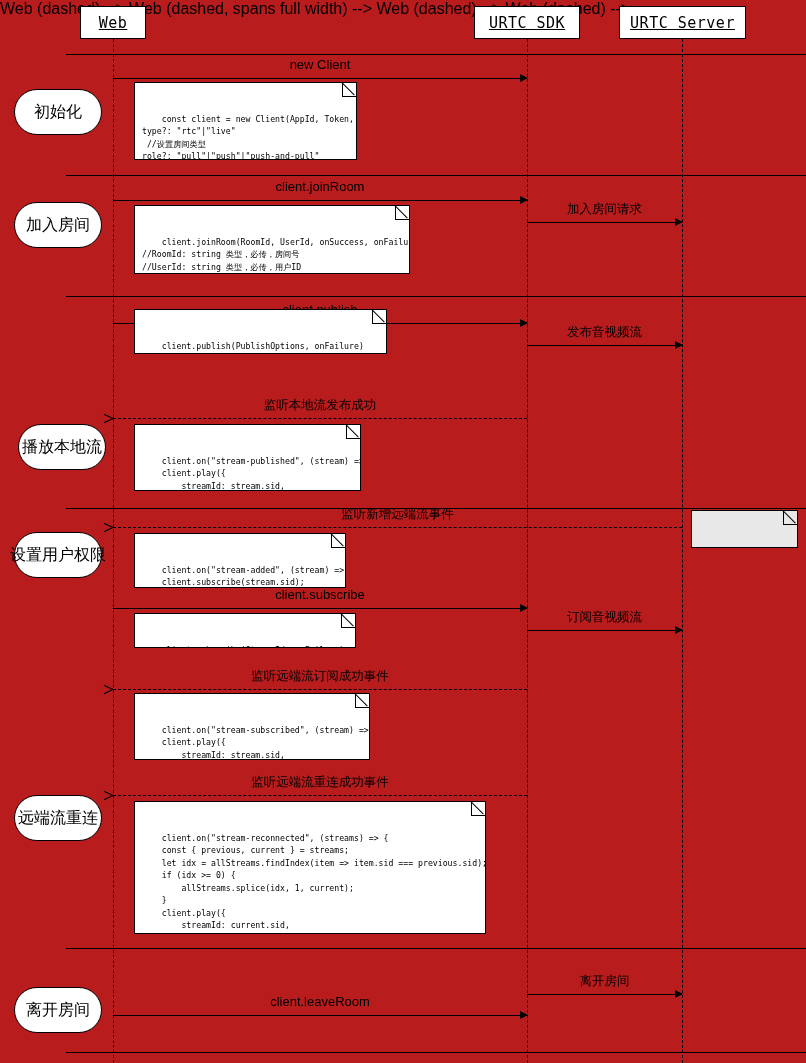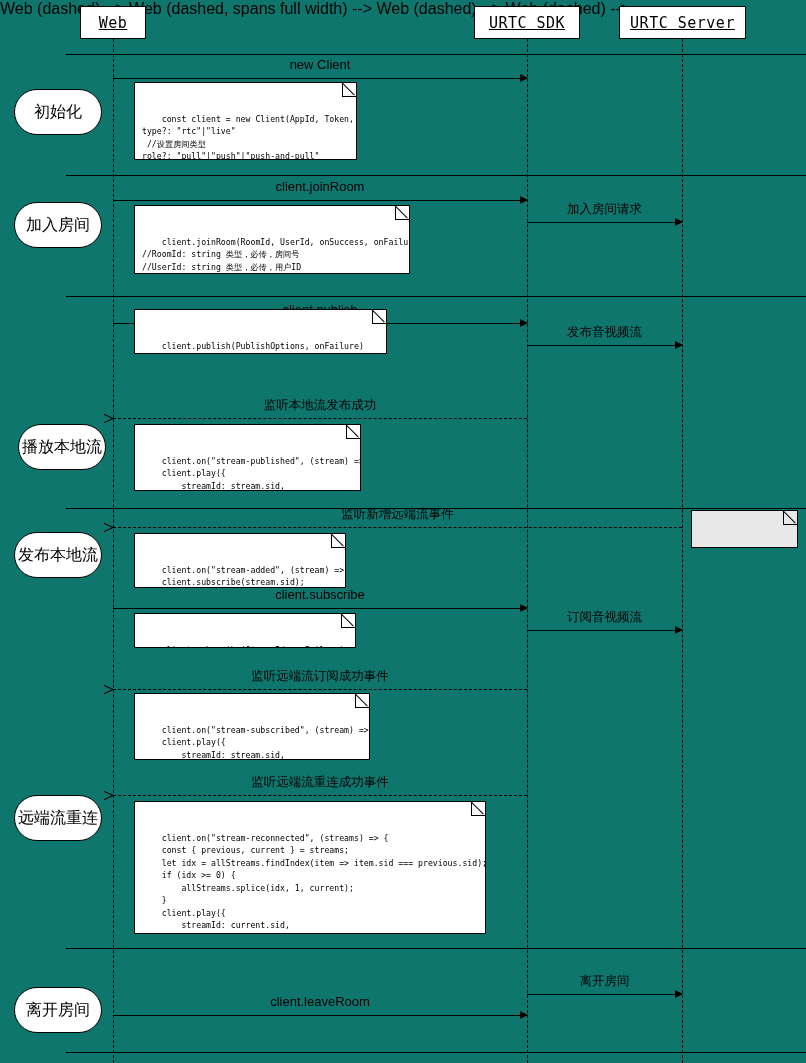--- a/index.html
+++ b/index.html
@@ -10,21 +10,21 @@
   }
   body {
     font-family: "Liberation Sans", sans-serif;
     color: #000000;
   }
   #diagram {
     position: relative;
     width: 806px;
     height: 1063px;
     overflow: hidden;
-    background: #0f766e;
+    background: #b91c1c;
   }
 
   
   .participant {
     position: absolute;
     box-sizing: border-box;
     border: 1px solid #000;
     background: #fff;
     display: flex;
     align-items: center;
@@ -209,21 +209,21 @@
   <div class="phase" style="left:14px; top:89px; width:88px; height:46px;">
     <span>初始化</span>
   </div>
   <div class="phase" style="left:14px; top:202px; width:88px; height:46px;">
     <span>加入房间</span>
   </div>
   <div class="phase" style="left:18px; top:424px; width:88px; height:46px;">
     <span>播放本地流</span>
   </div>
   <div class="phase" style="left:14px; top:532px; width:88px; height:46px;">
-    <span>发布本地流</span>
+    <span>设置用户权限</span>
   </div>
   <div class="phase" style="left:14px; top:795px; width:88px; height:46px;">
     <span>远端流重连</span>
   </div>
   <div class="phase" style="left:14px; top:987px; width:88px; height:46px;">
     <span>离开房间</span>
   </div>
 
   
 

